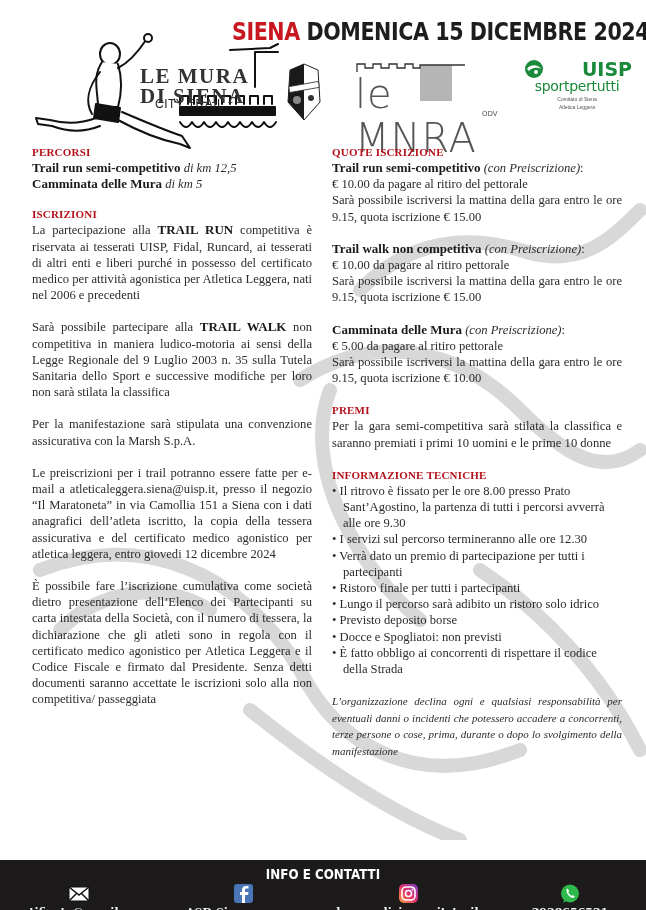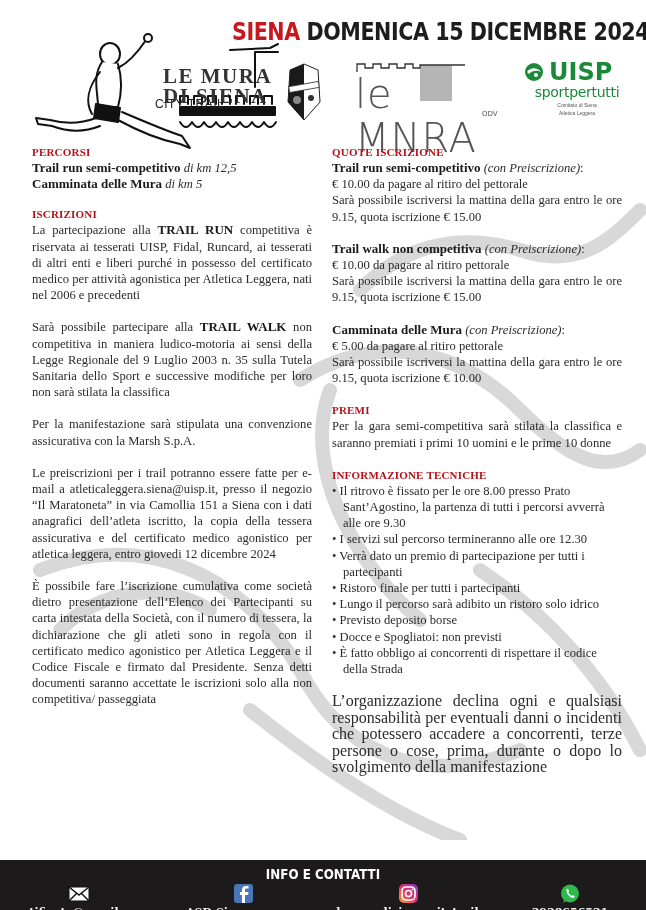--- a/index.html
+++ b/index.html
@@ -9,47 +9,47 @@
   
   .watermark { position: absolute; left: 0; top: 150px; width: 646px; height: 690px; z-index: 0; opacity: 1; }
 
   
   .header { position: absolute; left: 0; top: 0; width: 566px; height: 145px; z-index: 2; }
   .date-line { position: absolute; left: 232px; top: 18px; font-family: "DejaVu Sans", sans-serif; font-weight: bold; font-size: 24px; letter-spacing: -0.5px; transform: scaleX(0.86); transform-origin: left top; white-space: nowrap; color: #1d1d1d; }
   .date-line .city { color: #c8171e; }
 
   .runner-logo { position: absolute; left: 30px; top: 32px; width: 250px; height: 118px; }
   .logo-text-small { position: absolute; left: 155px; top: 53px; font-family: Liberation Sans, sans-serif; font-size: 12px; color: #222; letter-spacing: 0.5px; margin-top: 44px; }
-  .logo-text-big { position: absolute; left: 163px; top: 66px; font-family: "Liberation Serif", serif; font-size: 21px; line-height: 20px; color: #333; letter-spacing: 1.5px; font-weight: bold; }
+  .logo-text-big { position: absolute; left: 140px; top: 66px; font-family: "Liberation Serif", serif; font-size: 21px; line-height: 20px; color: #333; letter-spacing: 1.5px; font-weight: bold; }
 
   .club-logo { position: absolute; left: 285px; top: 62px; width: 38px; height: 60px; }
   .lemura-logo { position: absolute; left: 355px; top: 60px; width: 150px; height: 62px; }
   .lemura-text { position: absolute; left: 0; top: 12px; font-family: "DejaVu Sans", sans-serif; font-weight: 200; font-size: 40px; line-height: 44px; color: #555; letter-spacing: 1px; }
   .lemura-odv { position: absolute; left: 127px; top: 50px; font-family: "DejaVu Sans", sans-serif; font-size: 7px; color: #555; }
 
   .uisp-logo { position: absolute; left: 522px; top: 58px; width: 110px; height: 70px; text-align: center; }
-  .uisp-main { display: flex; align-items: center; justify-content: flex-start; gap: 3px; font-family: "DejaVu Sans", sans-serif; font-weight: bold; font-size: 24px; color: #1a8a3a; }
+  .uisp-main { display: flex; align-items: center; justify-content: space-between; gap: 3px; font-family: "DejaVu Sans", sans-serif; font-weight: bold; font-size: 19px; color: #1a8a3a; }
   .uisp-emblem { width: 24px; height: 20px; }
   .uisp-sub { font-family: "DejaVu Sans", sans-serif; font-size: 14px; color: #1a8a3a; margin-top: -2px; letter-spacing: -0.3px; }
   .uisp-small { font-family: "Liberation Sans", sans-serif; font-size: 5px; color: #555; line-height: 6px; margin-top: 2px; }
 
   
   .col { position: absolute; z-index: 2; font-size: 12.6px; line-height: 16.2px; color: #2b2b2b; }
   .col-left { left: 32px; top: 144px; width: 280px; }
   .col-right { left: 332px; top: 144px; width: 290px; }
 
   .h { color: #b5121b; font-weight: bold; font-size: 11px; line-height: 16px; letter-spacing: 0.2px; }
   .bold { font-weight: bold; color: #1a1a1a; font-size: 13px; }
   .it { font-style: italic; }
   .just { text-align: justify; }
   .gap { height: 16px; }
   .gap-s { height: 14px; }
 
   .bullets .bl { padding-left: 11px; text-indent: -11px; }
-  .disclaimer { font-size: 16px; line-height: 16.4px; text-align: justify; }
+  .disclaimer { font-style: italic; font-size: 11px; line-height: 16.4px; text-align: justify; }
 
   
   .footer { position: absolute; left: 0; top: 860px; width: 646px; height: 62px; background: #1c1a1b; z-index: 3; }
   .footer-title { position: absolute; left: 0; top: 6px; width: 646px; text-align: center; font-family: "DejaVu Sans", sans-serif; font-weight: bold; font-size: 14px; color: #ffffff; transform: scaleX(0.85); letter-spacing: 0px; }
   .contact { position: absolute; top: 24px; display: flex; flex-direction: column; align-items: center; }
   .contact .label { font-family: "DejaVu Serif", serif; font-weight: bold; font-size: 11px; color: #f0f0f0; margin-top: 2px; white-space: nowrap; }
   .c1 { left: 0px; width: 158px; }
   .c2 { left: 160px; width: 165px; }
   .c3 { left: 320px; width: 175px; }
   .c4 { left: 490px; width: 160px; }

